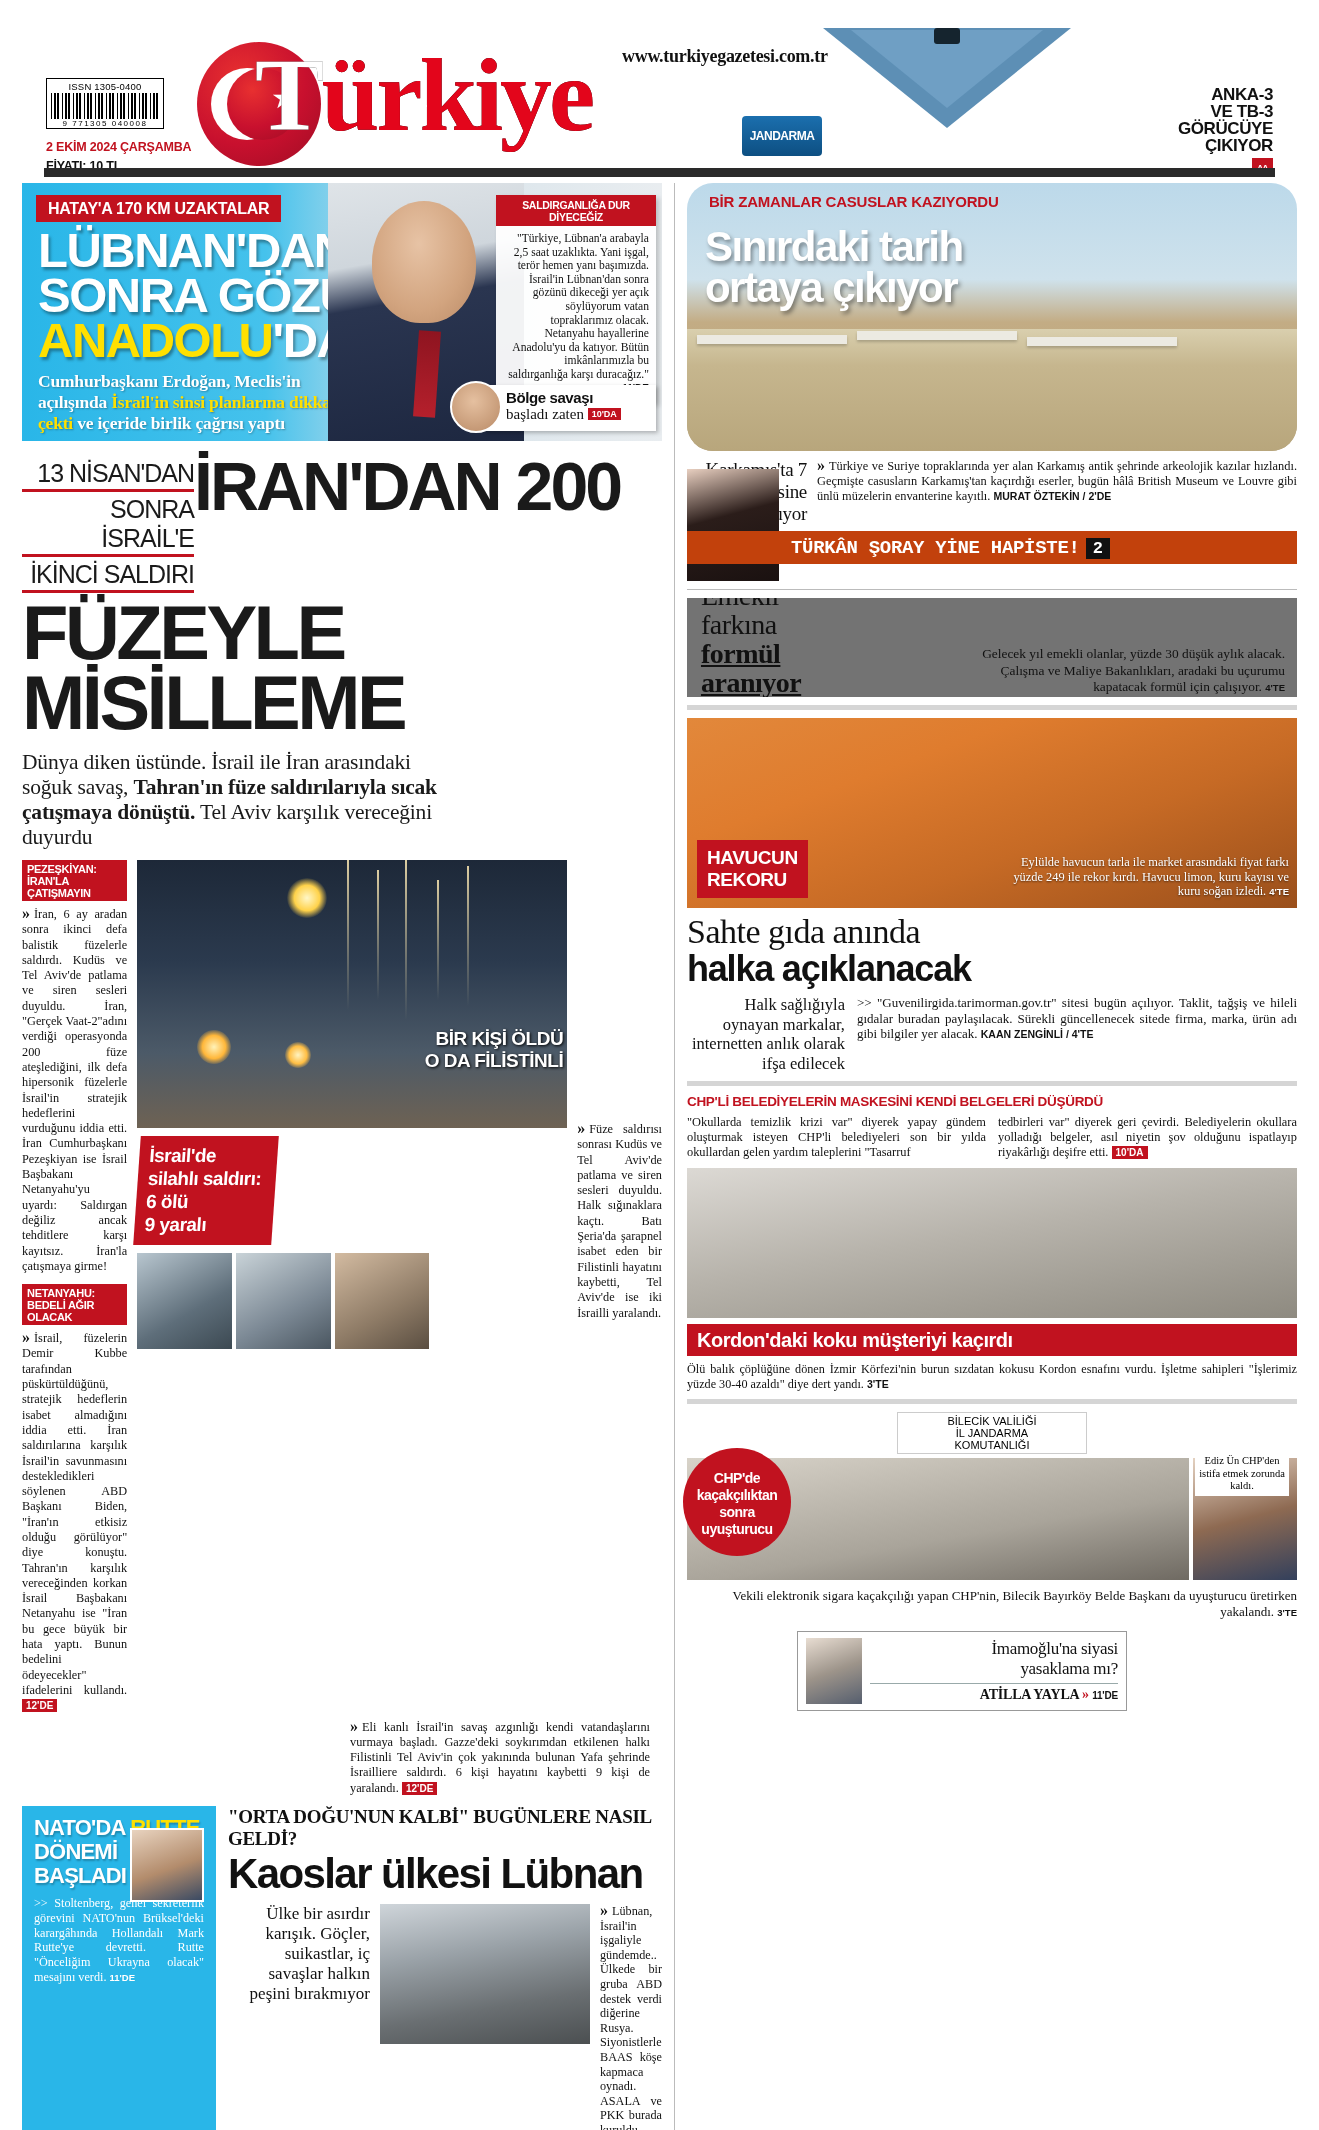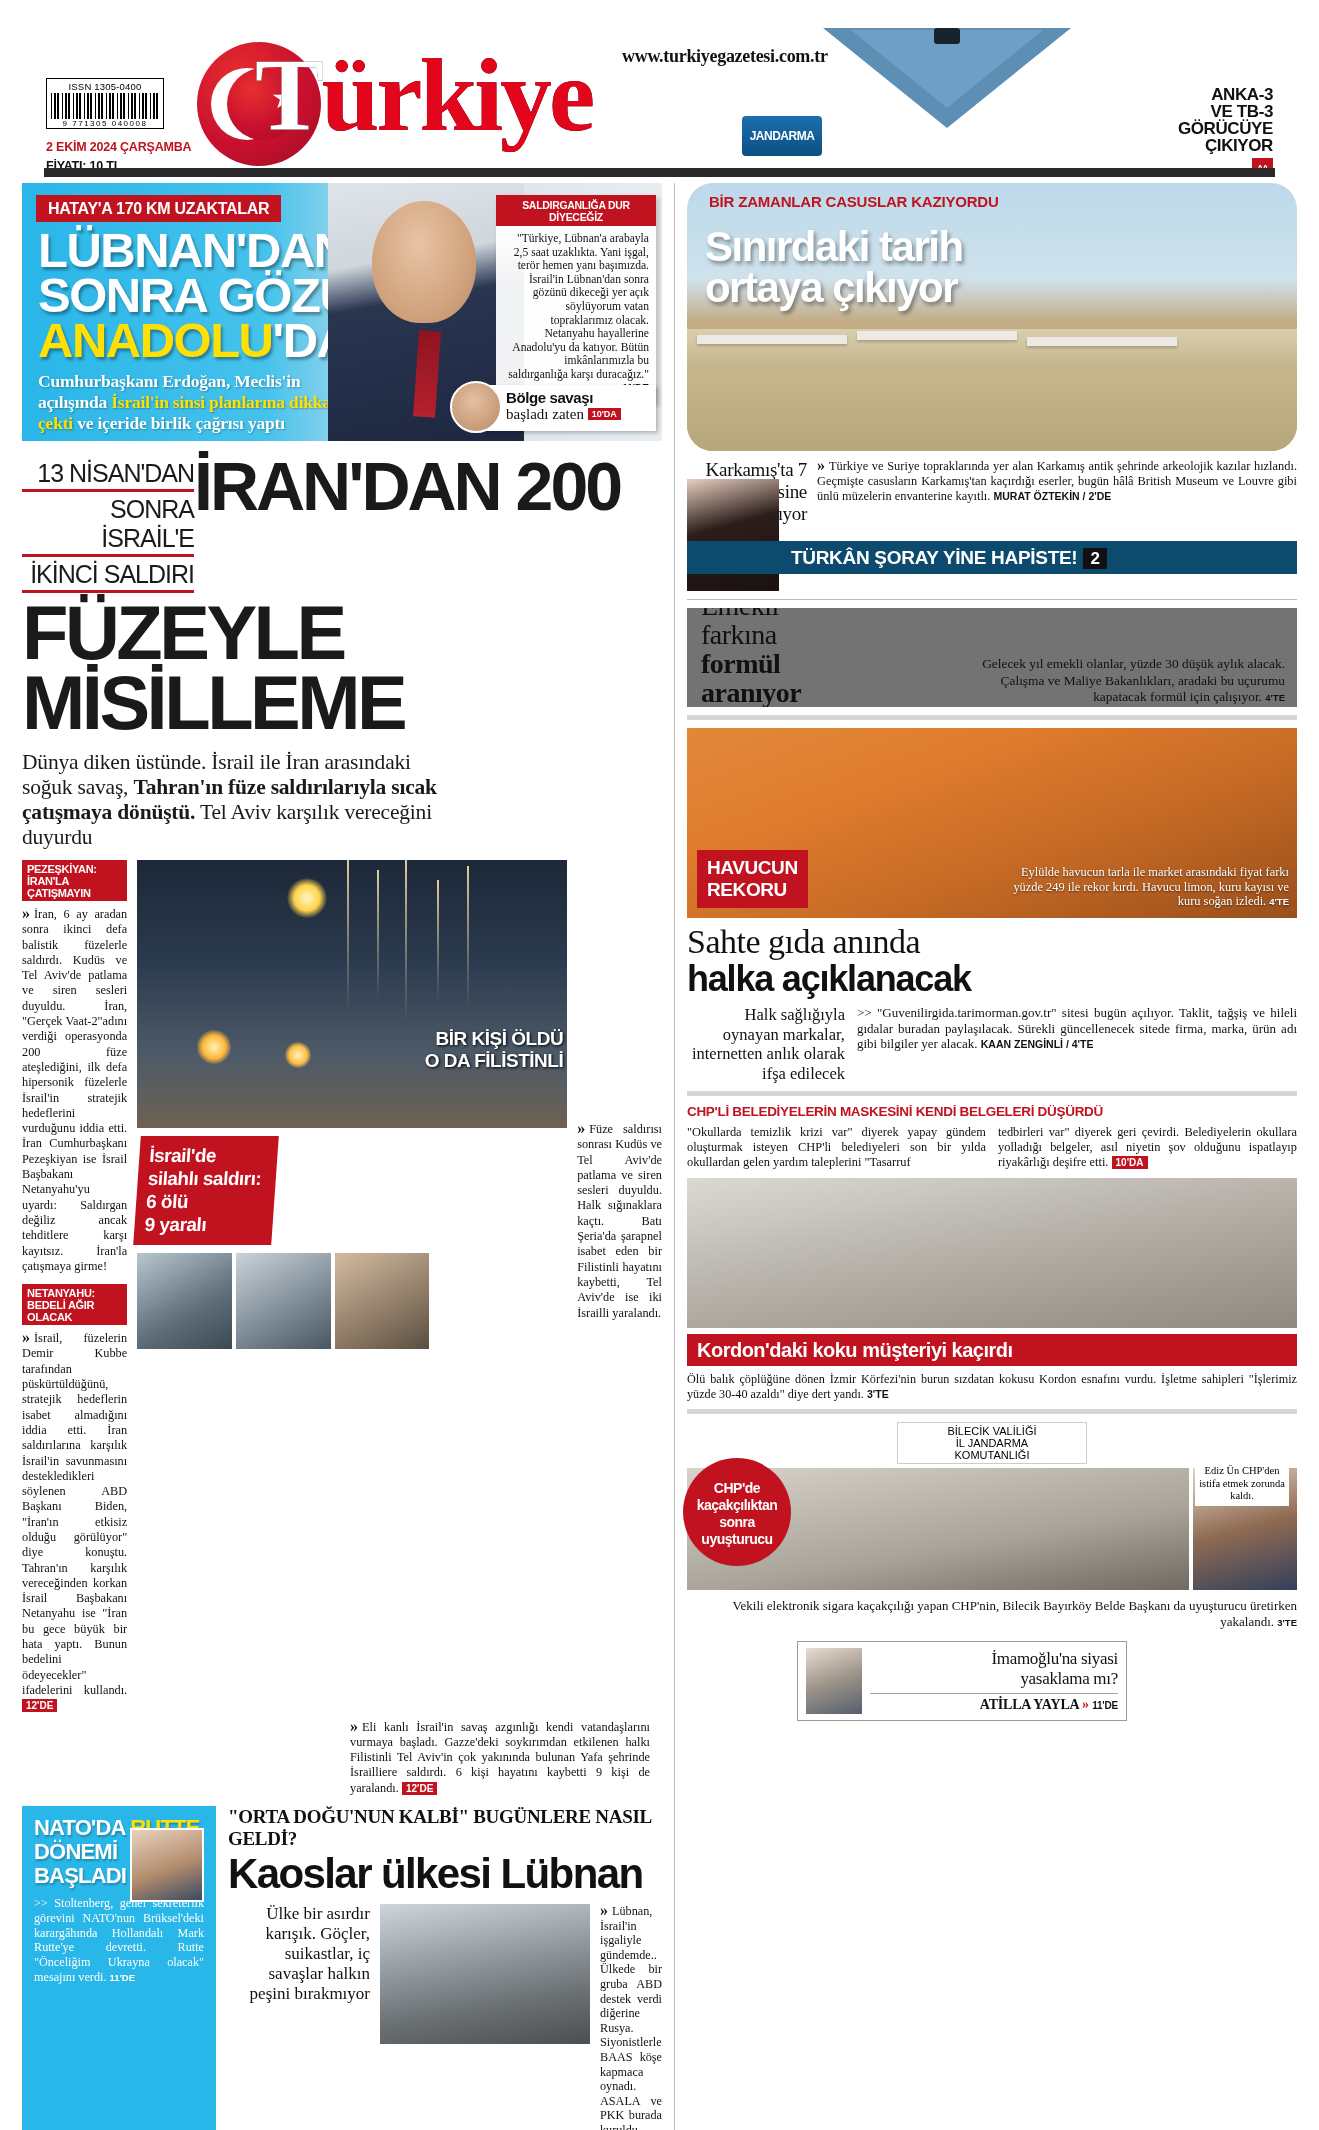--- a/index.html
+++ b/index.html
@@ -230,30 +230,30 @@
   .kk-left{ width:120px; text-align:right; font-family:"Liberation Serif", serif;
     font-size:19px; line-height:22px; color:#111; letter-spacing:-.3px;}
   .kk-right{ flex:1; font-family:"Liberation Serif", serif; font-size:12.4px;
     line-height:15px; text-align:justify; color:#111;}
   .byline{ font-family:"Liberation Sans", sans-serif; font-weight:bold; font-size:10.5px; color:#111;}
   .soray-portrait{
     position:absolute; left:0; bottom:0; width:92px; height:112px;
     background:linear-gradient(165deg,#e8cfc0 0%,#2b1d1a 42%,#1a1110 100%);
   }
   .soray-bar{
-    margin-top:16px; background:#0c4a6e; color:#fff; position:relative;
-    font-family:Liberation Sans, sans-serif; font-weight:bold; font-size:19px;
+    margin-top:6px; background:#c2410c; color:#fff; position:relative;
+    font-family:Liberation Mono, monospace; font-weight:bold; font-size:19px;
     padding:6px 10px 5px 104px; letter-spacing:-.3px;
   }
   .soray-pg{ background:#111; color:#fff; padding:1px 7px; margin-left:6px; font-size:17px;}
 
   .emekli{ background:#737373; display:flex; height:99px; position:relative; overflow:hidden;align-items:flex-end; }
   .em-title{ font-family:"Liberation Serif", serif; font-size:28px; line-height:29px;
     padding:14px 0 0 14px; width:150px; color:#111; letter-spacing:-.5px;}
-  .em-title b{ font-weight:bold; }
+  .em-title b{ font-weight:bold;text-decoration:underline; }
   .em-photo{ width:118px; background:linear-gradient(150deg,#e7dcc2,#c8b994 50%,#8e7f63); }
   .em-txt{ flex:1; font-family:"Liberation Serif", serif; font-size:13.4px; line-height:16.6px;
     text-align:right; padding:16px 12px 0 8px; color:#111;}
   .em-pg{ font-family:"Liberation Sans", sans-serif; font-weight:bold; font-size:9.5px; }
 
   .havuc{ position:relative; height:190px; overflow:hidden;
     background:linear-gradient(160deg,#e2883b 0%,#df7c2e 30%,#c66a25 62%,#9a4f1b 100%);}
   .havuc-badge{ position:absolute; left:10px; bottom:10px; background:#c1121f; color:#fff;
     font-family:"Liberation Sans", sans-serif; font-weight:bold; font-size:19px;
     line-height:22px; padding:7px 10px; letter-spacing:-.4px;}

